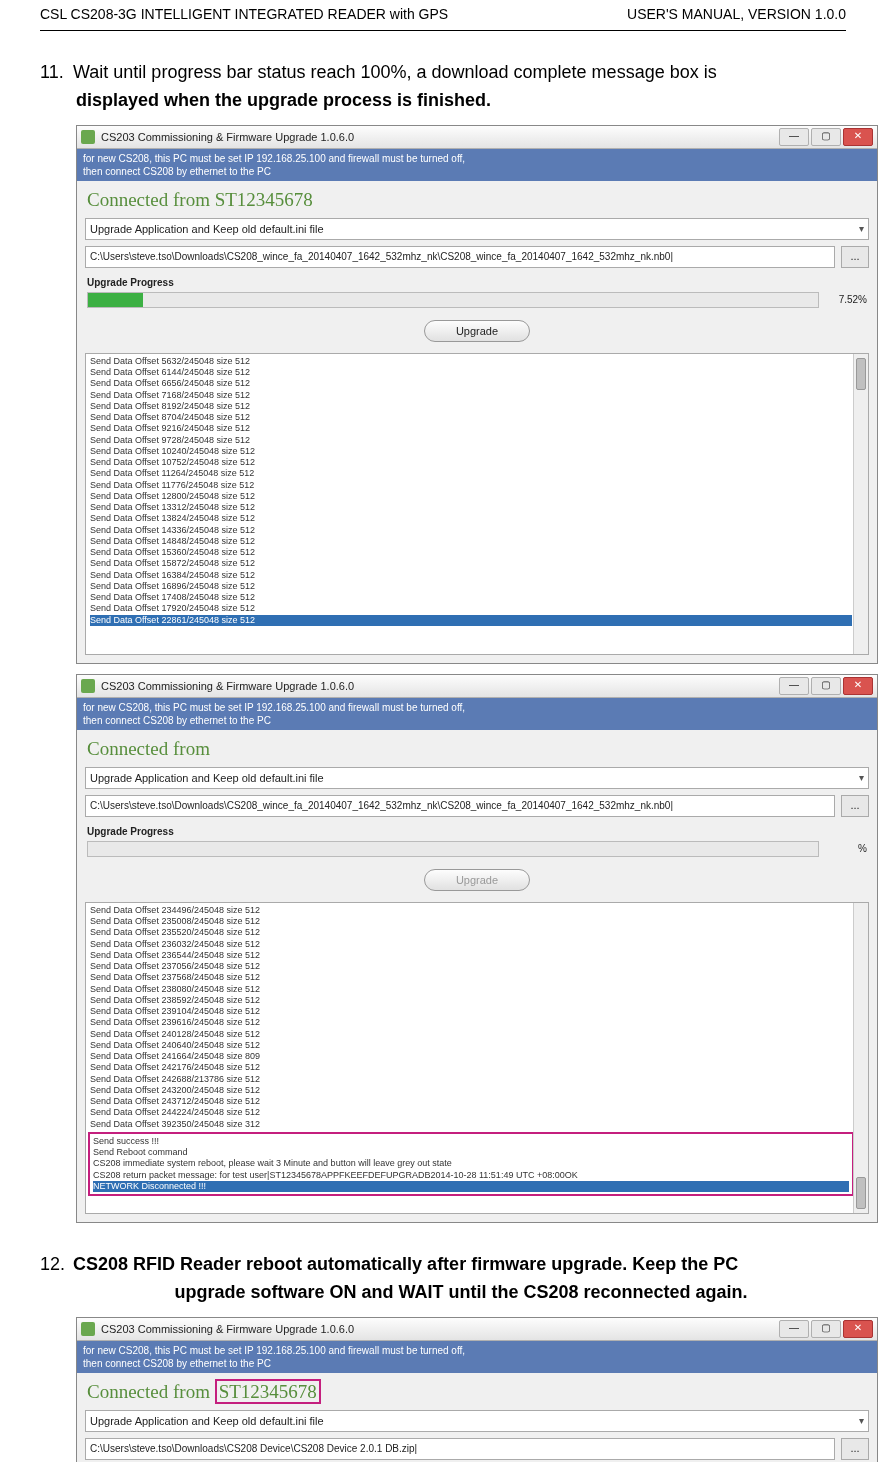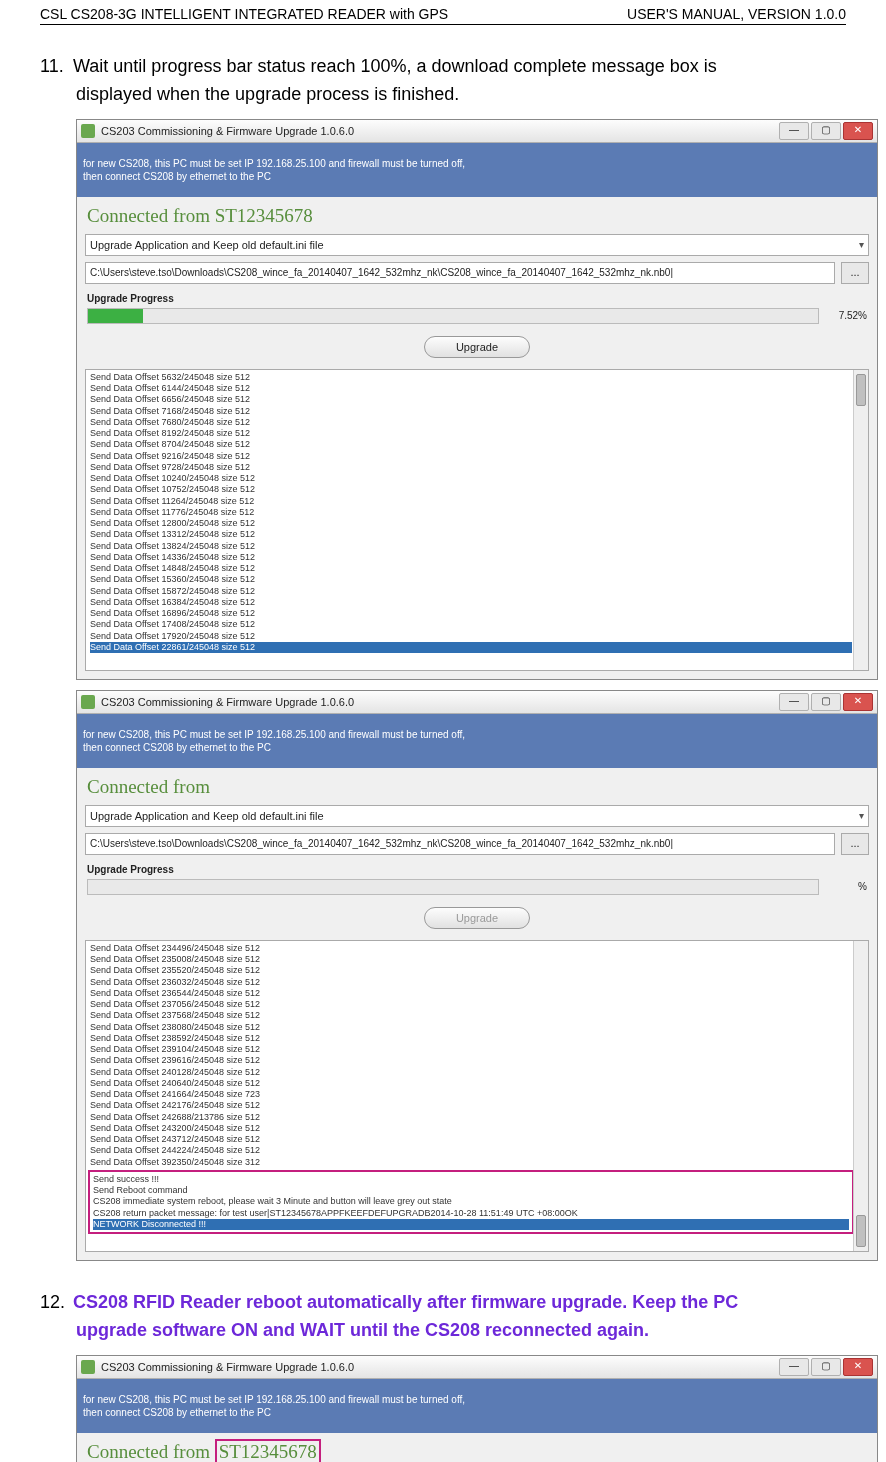--- a/index.html
+++ b/index.html
@@ -12,32 +12,32 @@
   }
   .page {
     width: 886px;
     padding: 0 40px 0 40px;
     box-sizing: border-box;
   }
   .header {
     display: flex;
     justify-content: space-between;
     font-size: 14px;
-    padding: 6px 0 2px 0;
+    padding: 6px 0 8px 0;
     border-bottom: 1px solid #000;
   }
   .step {
     font-size: 18px;
     line-height: 1.55;
     margin: 28px 0 10px 0;
   }
   .step-num { display:inline-block; width:28px; }
   .step-text { }
-  .step-cont { margin-left: 36px; display:block; }
-  .highlight { color:#6d28d9; font-weight:bold; }
+  .step-cont { margin-left: 36px; display:block;font-weight:bold; }
+  .highlight { color:#000000; font-weight:bold;text-align:center; }
   .img-wrap { margin-left:36px; margin-top:6px; margin-bottom:10px; }
   .app-window {
     width: 800px;
     border:1px solid #888;
     background:#f0f0f0;
     font-family: "Segoe UI", Tahoma, sans-serif;
     font-size:11px;
     color:#222;
   }
   .titlebar {
@@ -63,21 +63,21 @@
     border-radius:2px;
     text-align:center;
     font-size:10px;
     line-height:14px;
   }
   .tb-close { background:#d9534f; color:#fff; border-color:#a33; }
   .topnote {
     background:#5b7bb4;
     color:#fff;
     font-size:10px;
-    padding:14px 6px;
+    padding:3px 6px;
     line-height:1.3;
   }
   .conn {
     padding:8px 10px 4px 10px;
     font-family: "Times New Roman", serif;
     font-size:19px;
     color:#578e3c;
   }
   .conn .sn { color:#578e3c; }
   .conn .sn-box { border:2px solid #c41f7e; padding:0 2px; }
@@ -211,21 +211,20 @@
       </div>
       <div class="center-btn-row">
         <span class="upgrade-btn">Upgrade</span>
       </div>
       <div class="log" style="--logh:300px">
         <div class="log-inner" id="log1">
             <div>Send Data Offset 5632/245048 size 512</div>
             <div>Send Data Offset 6144/245048 size 512</div>
             <div>Send Data Offset 6656/245048 size 512</div>
             <div>Send Data Offset 7168/245048 size 512</div>
-            <div>Send Data Offset 7680/245048 size 512</div>
             <div>Send Data Offset 8192/245048 size 512</div>
             <div>Send Data Offset 8704/245048 size 512</div>
             <div>Send Data Offset 9216/245048 size 512</div>
             <div>Send Data Offset 9728/245048 size 512</div>
             <div>Send Data Offset 10240/245048 size 512</div>
             <div>Send Data Offset 10752/245048 size 512</div>
             <div>Send Data Offset 11264/245048 size 512</div>
             <div>Send Data Offset 11776/245048 size 512</div>
             <div>Send Data Offset 12800/245048 size 512</div>
             <div>Send Data Offset 13312/245048 size 512</div>
@@ -293,21 +292,21 @@
             <div>Send Data Offset 236032/245048 size 512</div>
             <div>Send Data Offset 236544/245048 size 512</div>
             <div>Send Data Offset 237056/245048 size 512</div>
             <div>Send Data Offset 237568/245048 size 512</div>
             <div>Send Data Offset 238080/245048 size 512</div>
             <div>Send Data Offset 238592/245048 size 512</div>
             <div>Send Data Offset 239104/245048 size 512</div>
             <div>Send Data Offset 239616/245048 size 512</div>
             <div>Send Data Offset 240128/245048 size 512</div>
             <div>Send Data Offset 240640/245048 size 512</div>
-            <div>Send Data Offset 241664/245048 size 723</div>
+            <div>Send Data Offset 241664/245048 size 809</div>
             <div>Send Data Offset 242176/245048 size 512</div>
             <div>Send Data Offset 242688/213786 size 512</div>
             <div>Send Data Offset 243200/245048 size 512</div>
             <div>Send Data Offset 243712/245048 size 512</div>
             <div>Send Data Offset 244224/245048 size 512</div>
             <div>Send Data Offset 392350/245048 size 312</div>
             <div class="pink-callout">
               <div>Send success !!!</div>
               <div>Send Reboot command</div>
               <div>CS208 immediate system reboot, please wait 3 Minute and button will leave grey out state</div>

